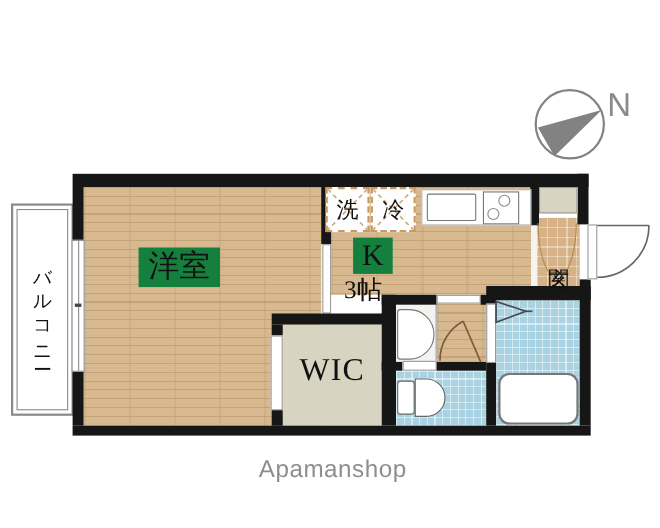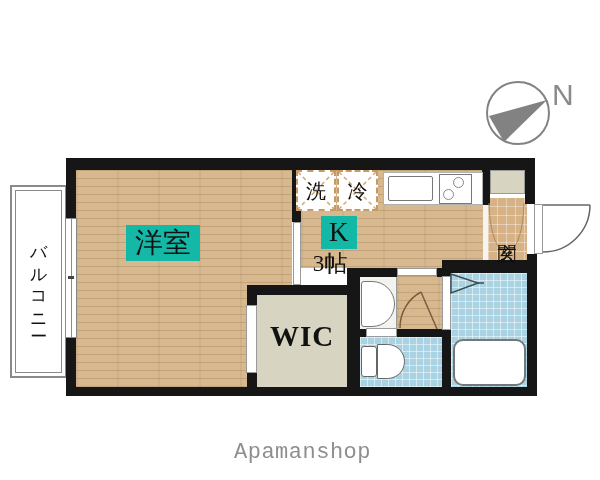--- a/index.html
+++ b/index.html
@@ -17,23 +17,23 @@
           repeating-linear-gradient(90deg, rgba(255,255,255,0.38) 0 1px, transparent 1px 9px);}
   .bluetile{background-color:#a9d2e2;
         background-image:
           repeating-linear-gradient(180deg, rgba(255,255,255,0.5) 0 1px, transparent 1px 7px),
           repeating-linear-gradient(90deg, rgba(255,255,255,0.5) 0 1px, transparent 1px 7px);}
   .beige{background:#d7d4c2;}
   .wall{background:#161616;}
   .dstrip{background:#ffffff;border:1px solid #9a9a9a;}
   .fixture{background:#ffffff;border:1.5px solid #777;}
   .lbl{color:#111;line-height:1.15;white-space:nowrap;}
-  .hl{background:#14b8a6;text-align:center;}
+  .hl{background:#15803d;text-align:center;}
   .vtext{writing-mode:vertical-rl;}
-  .sans{font-family:Liberation Mono, monospace;margin-top:26px;}
+  .sans{font-family:Liberation Sans, sans-serif;}
   svg{display:block;}
 </style>
 </head>
 <body>
 
 <div id="canvas">
 
   <div class="abs wood" style="left:76px;top:170px;width:216px;height:217px;"></div>
   <div class="abs wood" style="left:301px;top:170px;width:182px;height:98px;"></div>
   <div class="abs wood" style="left:397px;top:268px;width:45px;height:61px;"></div>
@@ -137,21 +137,21 @@
       <polygon points="547,100 489,116 504,142" fill="#828282"></polygon>
     </g>
     <text x="552" y="105" font-size="30" fill="#8a8a8a" font-family="Liberation Sans, DejaVu Sans, sans-serif" id="north-text">N</text>
   </svg>
 
   <div class="abs lbl hl" style="left:126px;top:225px;padding:2px 9px;font-size:28px;">洋室</div>
 
   <div class="abs lbl hl" style="left:321px;top:216px;padding:1px 8px;font-size:27px;">K</div>
   <div class="abs lbl" style="left:300px;top:251px;width:60px;text-align:center;font-size:23px;">3帖</div>
 
-  <div class="abs lbl" style="left:257px;top:320px;width:90px;text-align:center;font-size:29px;letter-spacing:1px;font-weight:bold;">WIC</div>
+  <div class="abs lbl" style="left:257px;top:320px;width:90px;text-align:center;font-size:29px;letter-spacing:1px;">WIC</div>
 
   <div class="abs" style="left:495px;top:202px;width:24px;height:56px;display:flex;align-items:center;justify-content:center;">
     <span class="lbl vtext" style="font-size:19px;letter-spacing:2px;">玄関</span>
   </div>
 
   <div class="abs sans" style="left:200px;top:414px;width:205px;text-align:center;font-size:22px;color:#8e8e8e;letter-spacing:0.5px;">Apamanshop</div>
 
 </div>
 
 </body></html>

